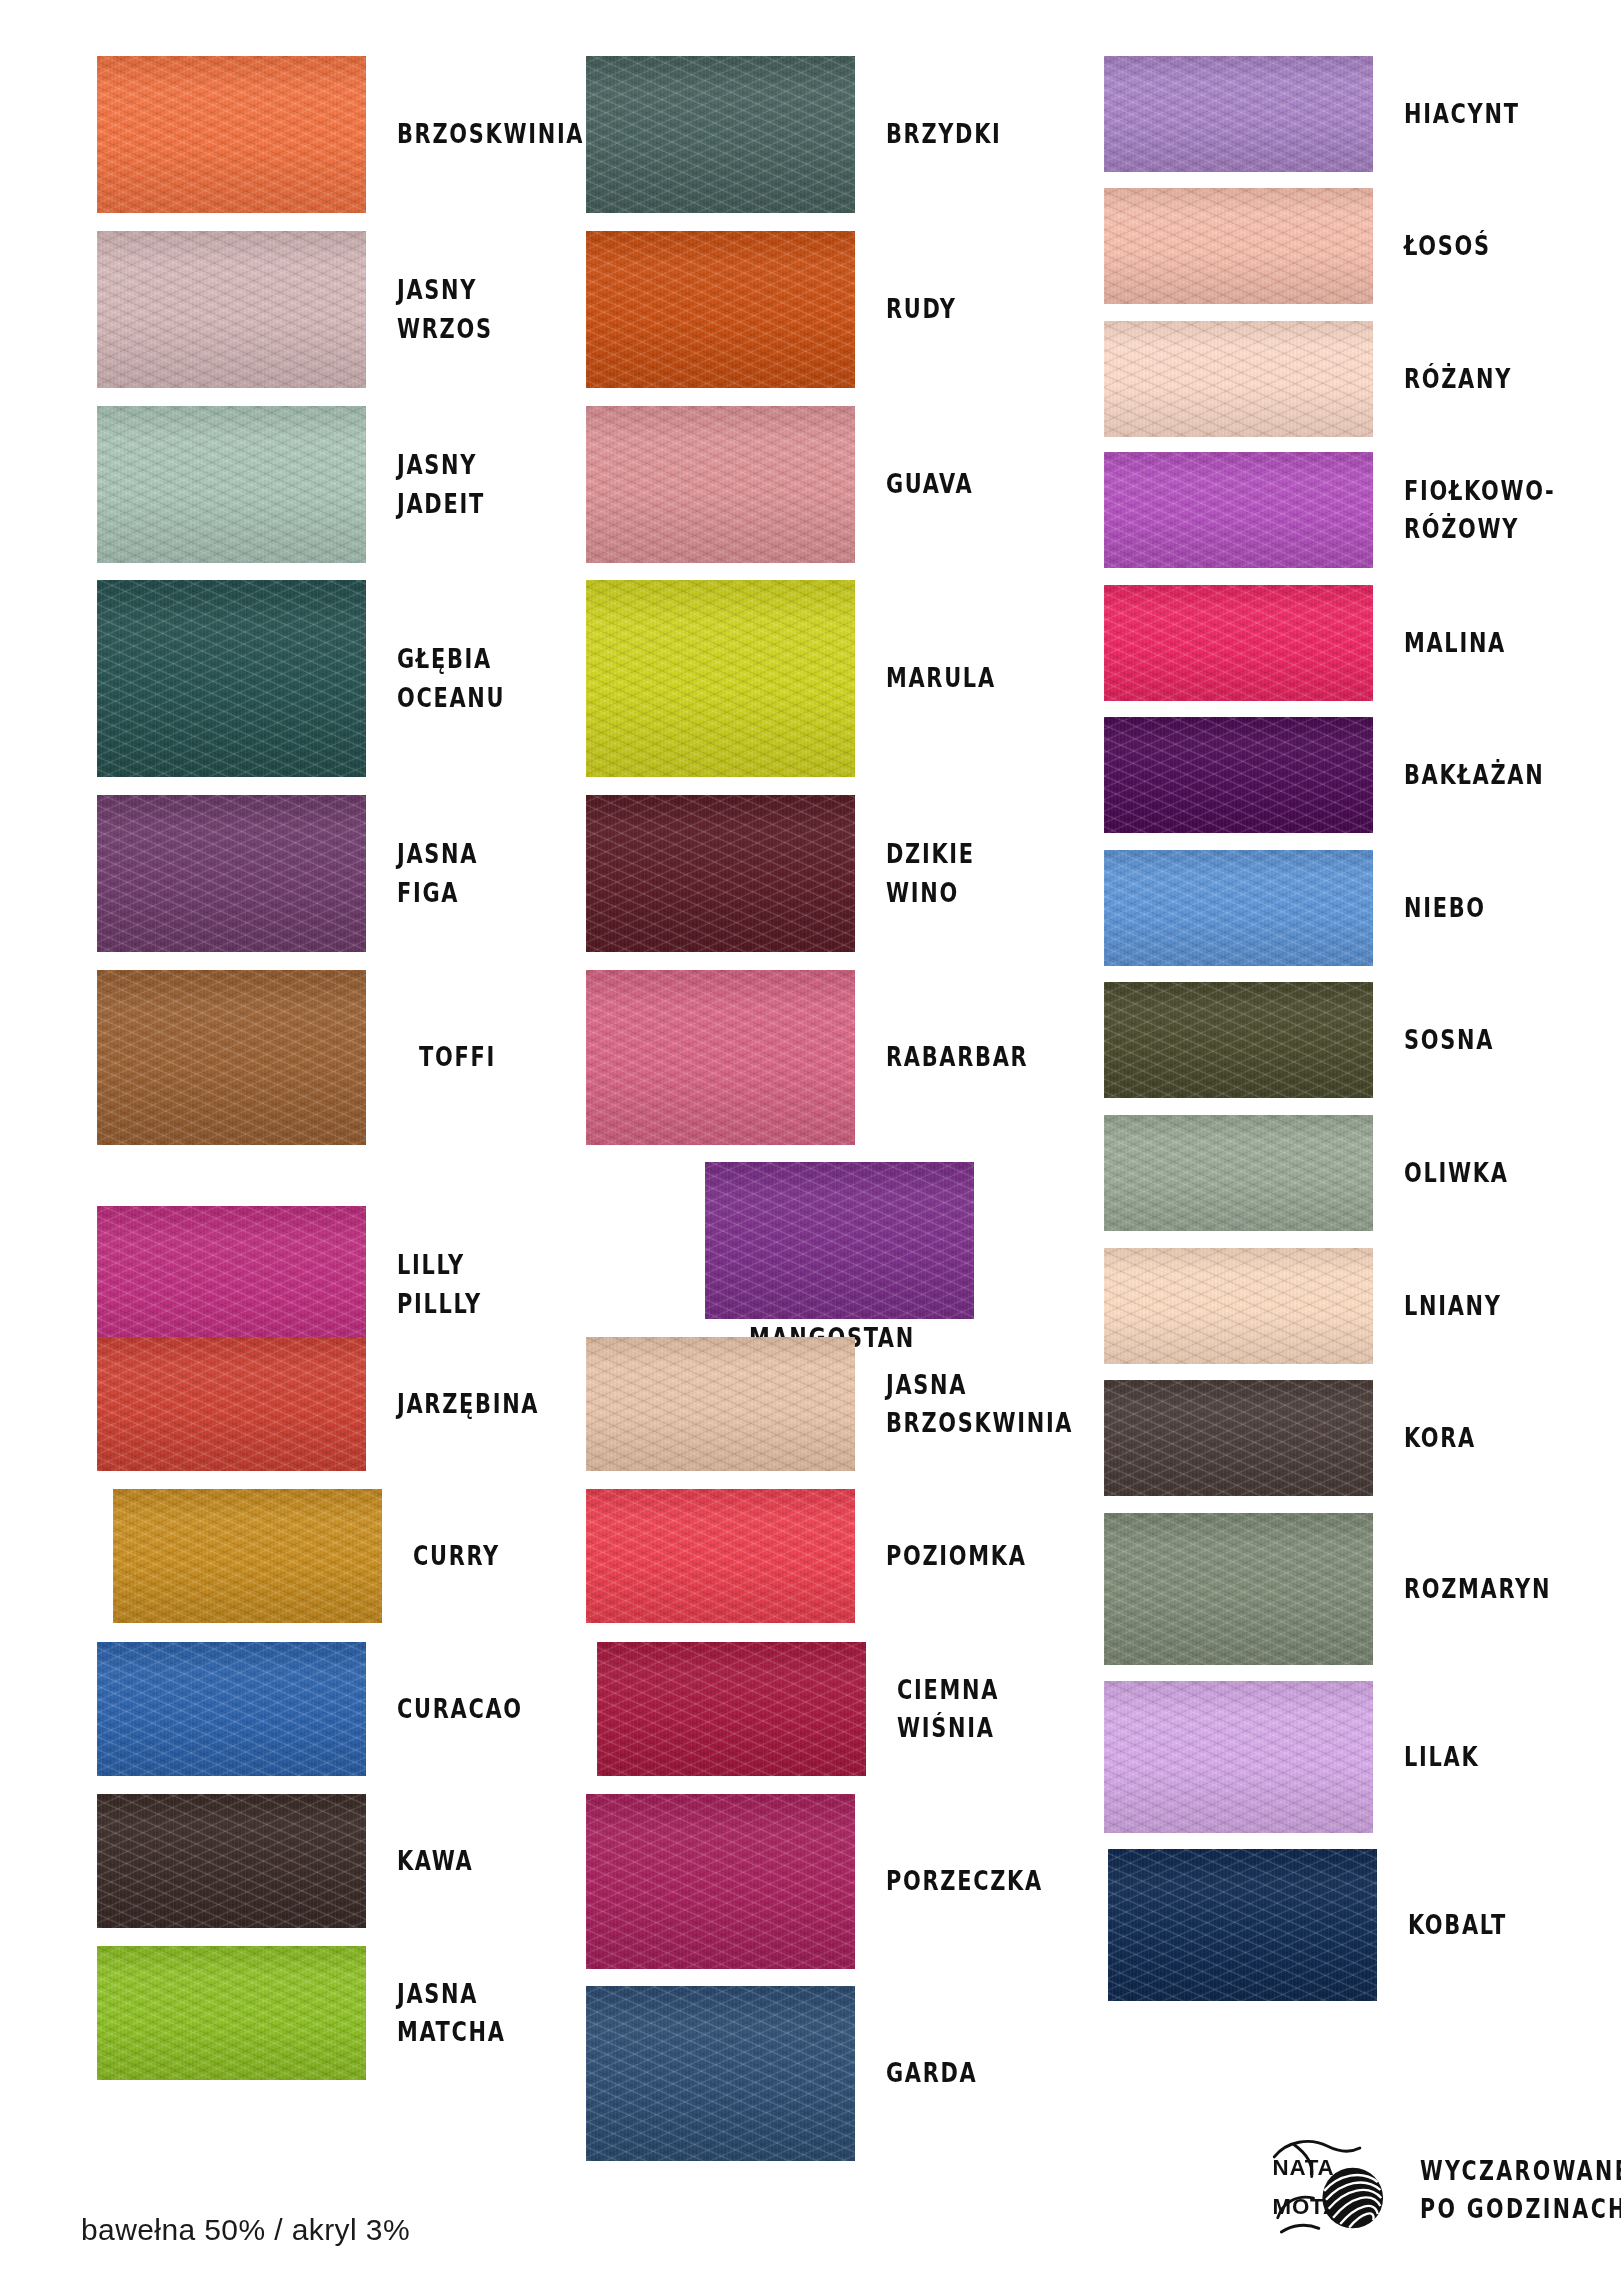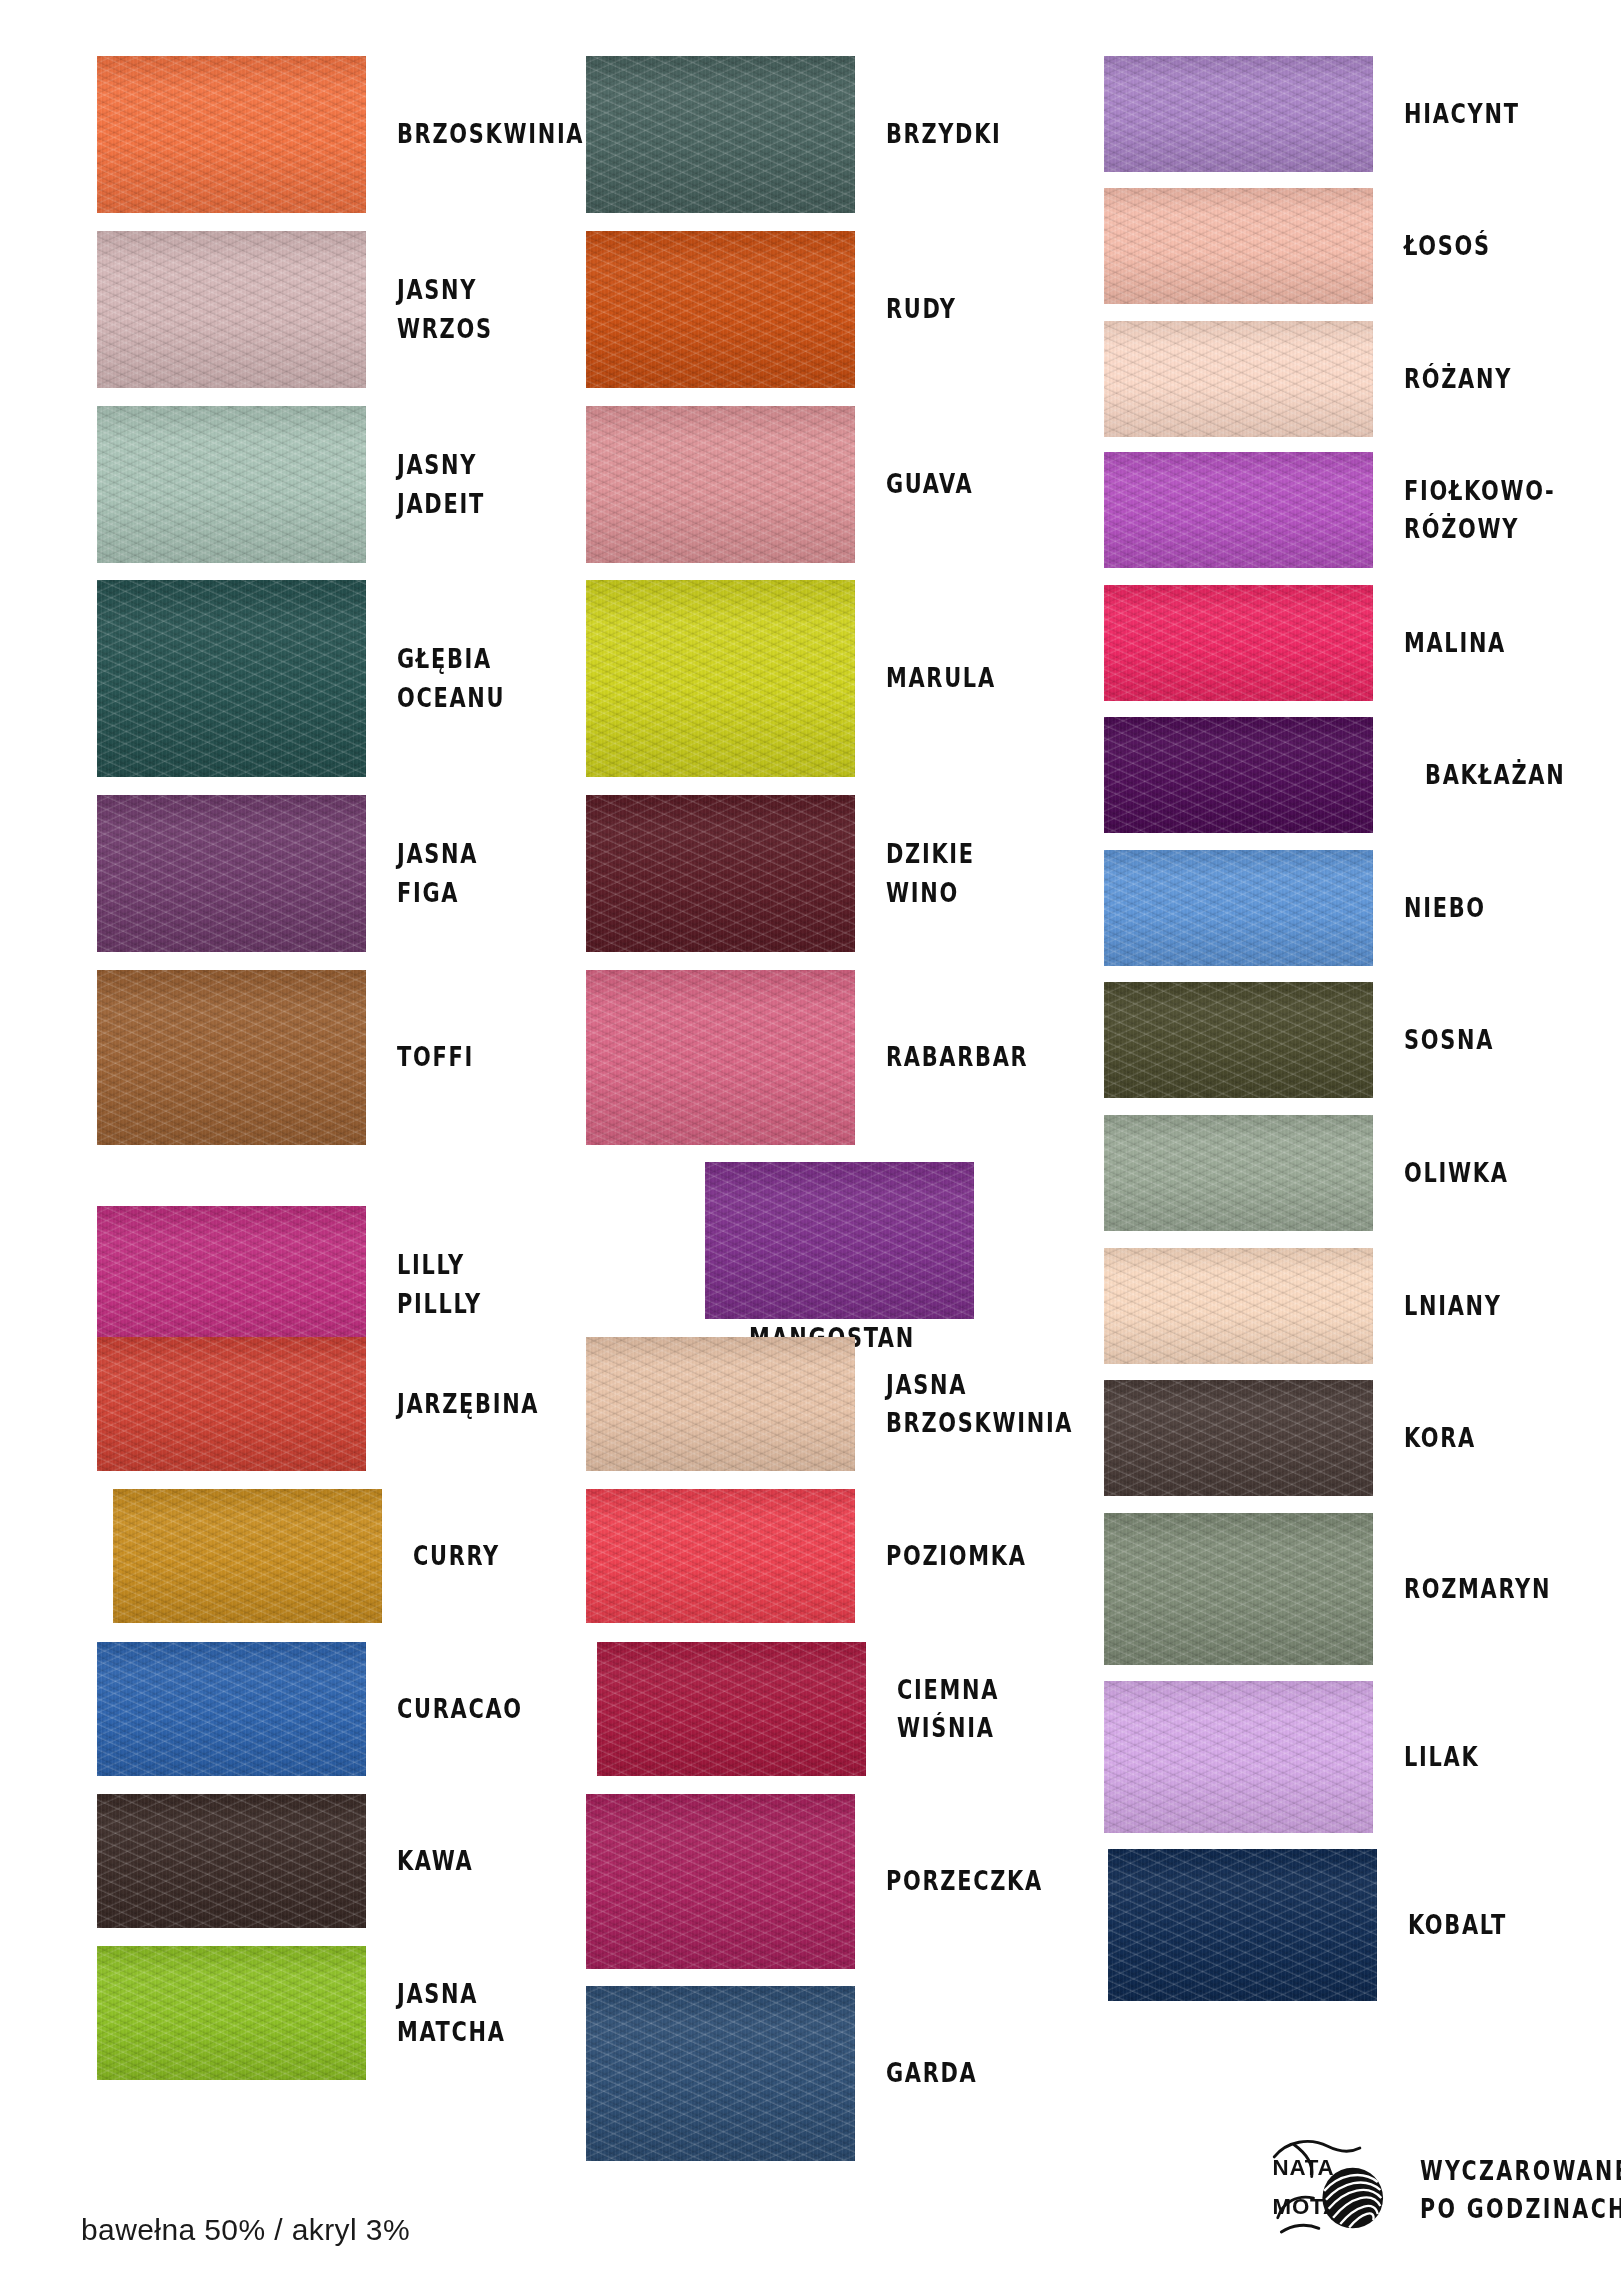--- a/index.html
+++ b/index.html
@@ -178,21 +178,21 @@
       <div class="entry" style="top: 580px; height: 197px; left: 0px; width: 573px;">
         <div class="swatch" style="width: 269px; height: 197px; background: rgb(36, 81, 79); margin-left: 97px;"></div>
         <div class="label">GŁĘBIA
 OCEANU</div>
       </div>
       <div class="entry" style="top: 795px; height: 157px; left: 0px; width: 573px;">
         <div class="swatch" style="width: 269px; height: 157px; background: rgb(110, 58, 107); margin-left: 97px;"></div>
         <div class="label">JASNA
 FIGA</div>
       </div>
-      <div class="entry" style="top: 970px; height: 175px; left: 0px; width: 573px;">
+      <div class="entry" style="top: 970px; height: 175px; left: 0px; width: 573px; gap: 22px;">
         <div class="swatch" style="width: 269px; height: 175px; background: rgb(154, 96, 50); margin-left: 97px;"></div>
         <div class="label">TOFFI</div>
       </div>
       <div class="entry" style="top: 1206px; height: 157px; left: 0px; width: 573px;">
         <div class="swatch" style="width: 269px; height: 157px; background: rgb(191, 44, 126); margin-left: 97px;"></div>
         <div class="label">LILLY
 PILLLY</div>
       </div>
       <div class="entry" style="top: 1337px; height: 134px; left: 0px; width: 573px;">
         <div class="swatch" style="width: 269px; height: 134px; background: rgb(207, 64, 50); margin-left: 97px;"></div>
@@ -284,21 +284,21 @@
       </div>
       <div class="entry" style="top: 452px; height: 116px; left: 0px; width: 528px;">
         <div class="swatch" style="width: 269px; height: 116px; background: rgb(180, 79, 192); margin-left: 10.7px;"></div>
         <div class="label">FIOŁKOWO-
 RÓŻOWY</div>
       </div>
       <div class="entry" style="top: 585px; height: 116px; left: 0px; width: 528px;">
         <div class="swatch" style="width: 269px; height: 116px; background: rgb(239, 36, 98); margin-left: 10.7px;"></div>
         <div class="label">MALINA</div>
       </div>
-      <div class="entry" style="top: 717px; height: 116px; left: 0px; width: 528px; text-align: center;">
+      <div class="entry" style="top: 717px; height: 116px; left: 0px; width: 528px;">
         <div class="swatch" style="width: 269px; height: 116px; background: rgb(76, 10, 85); margin-left: 10.7px;"></div>
         <div class="label">BAKŁAŻAN</div>
       </div>
       <div class="entry" style="top: 850px; height: 116px; left: 0px; width: 528px;">
         <div class="swatch" style="width: 269px; height: 116px; background: rgb(93, 149, 216); margin-left: 10.7px;"></div>
         <div class="label">NIEBO</div>
       </div>
       <div class="entry" style="top: 982px; height: 116px; left: 0px; width: 528px;">
         <div class="swatch" style="width: 269px; height: 116px; background: rgb(74, 74, 44); margin-left: 10.7px;"></div>
         <div class="label">SOSNA</div>

